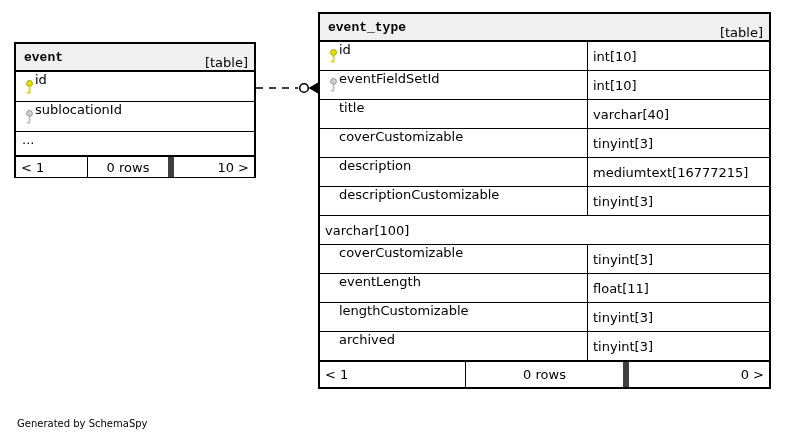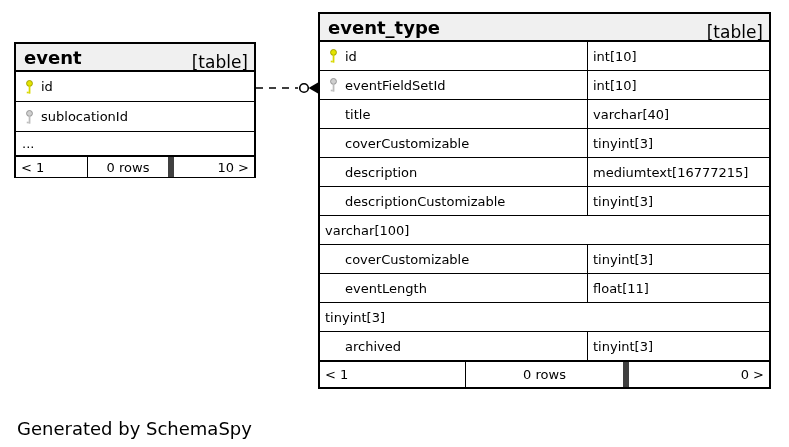--- a/index.html
+++ b/index.html
@@ -15,34 +15,34 @@
   #table-event { left: 14px; top: 42px; width: 242px; height: 136px; }
   #table-event-type { left: 318px; top: 12px; width: 453px; height: 377px; }
 
   .tbl-header {
     box-sizing: border-box; background: #f0f0f0; border-bottom: 2px solid #000;
     display: flex; align-items: center; justify-content: space-between;
     padding: 0 6px 0 8px; flex: none;
   }
   #table-event .tbl-header { height: 28px; }
   #table-event-type .tbl-header { height: 28px; }
-  .tbl-title { font-weight: bold; font-size: 18px; }
-  .tbl-badge { font-size: 17px; margin-top: 10px; }
+  .tbl-title { font-weight: bold; font-size: 13px; font-family: Liberation Mono, monospace; }
+  .tbl-badge { font-size: 13px; margin-top: 10px; }
 
   .tbl-row {
     box-sizing: border-box; border-bottom: 1px solid #000; background: #fff;
     display: flex; align-items: stretch; flex: none; font-size: 13px;
   }
   #table-event .tbl-row { height: 30px; }
   #table-event .tbl-row.more-row { height: 24px; }
   #table-event-type .tbl-row { height: 29px; }
 
   .name-cell {
-    box-sizing: border-box; display: flex; align-items: center;
-    padding-left: 8px; gap: 6px; overflow: hidden; white-space: nowrap;
+    box-sizing: border-box; display: flex; 
+    padding-left: 8px; overflow: hidden; white-space: nowrap;
   }
   #table-event .name-cell { flex: 1; }
   #table-event-type .name-cell { width: 268px; border-right: 1px solid #000; flex: none; }
   .type-cell {
     box-sizing: border-box; flex: 1; display: flex; align-items: center;
     padding-left: 5px; white-space: nowrap; overflow: hidden; text-align: right;
   }
   .key-slot { width: 11px; flex: none; display: flex; align-items: center; justify-content: center; }
   .key-icon { display: block; }
   .key-icon.pk .head { fill: #e3e300; stroke: #9c9c00; stroke-width: 1; }
@@ -62,21 +62,21 @@
   .pager-next { justify-content: flex-end; flex: 1; }
   #table-event .pager-prev { width: 72px; }
   #table-event .pager-count { width: 86px; }
   #table-event-type .pager-prev { width: 146px; }
   #table-event-type .pager-count { width: 163px; }
 
   .relationship {
     position: absolute; left: 254px; top: 76px; width: 64px; height: 24px;
   }
   .caption {
-    position: absolute; left: 17px; top: 418px; font-size: 18px; color: #000;
+    position: absolute; left: 17px; top: 418px; font-size: 10px; color: #000;
   }
 </style>
 </head>
 <body>
 
 <div class="canvas">
 
   <div class="db-table" id="table-event">
     <div class="tbl-header">
       <span class="tbl-title">event</span>
@@ -197,20 +197,24 @@
       <div class="type-cell">tinyint[3]</div>
     </div>
     <div class="tbl-row">
       <div class="name-cell">
           <span class="key-slot"></span>
         <span>eventLength</span>
         </div>
       <div class="type-cell">float[11]</div>
     </div>
     <div class="tbl-row">
+      <div class="name-cell">
+          <span class="key-slot"></span>
+        <span>lengthCustomizable</span>
+        </div>
       <div class="type-cell">tinyint[3]</div>
     </div>
     <div class="tbl-row">
       <div class="name-cell">
           <span class="key-slot"></span>
         <span>archived</span>
         </div>
       <div class="type-cell">tinyint[3]</div>
     </div>
 

